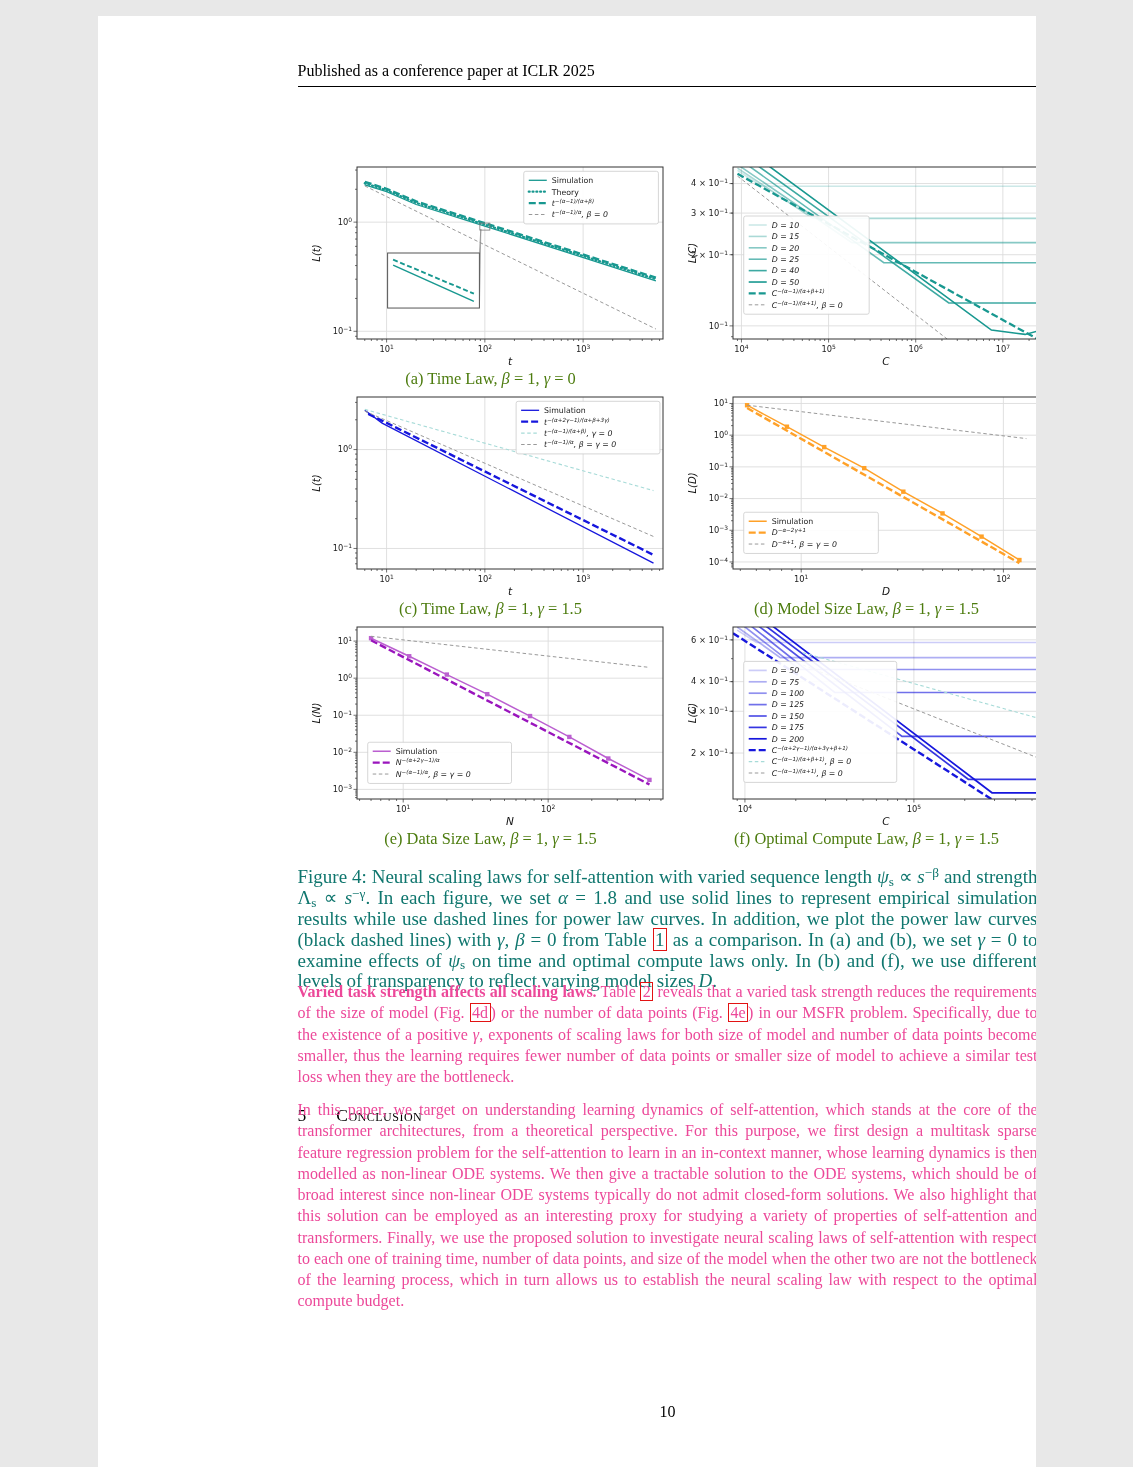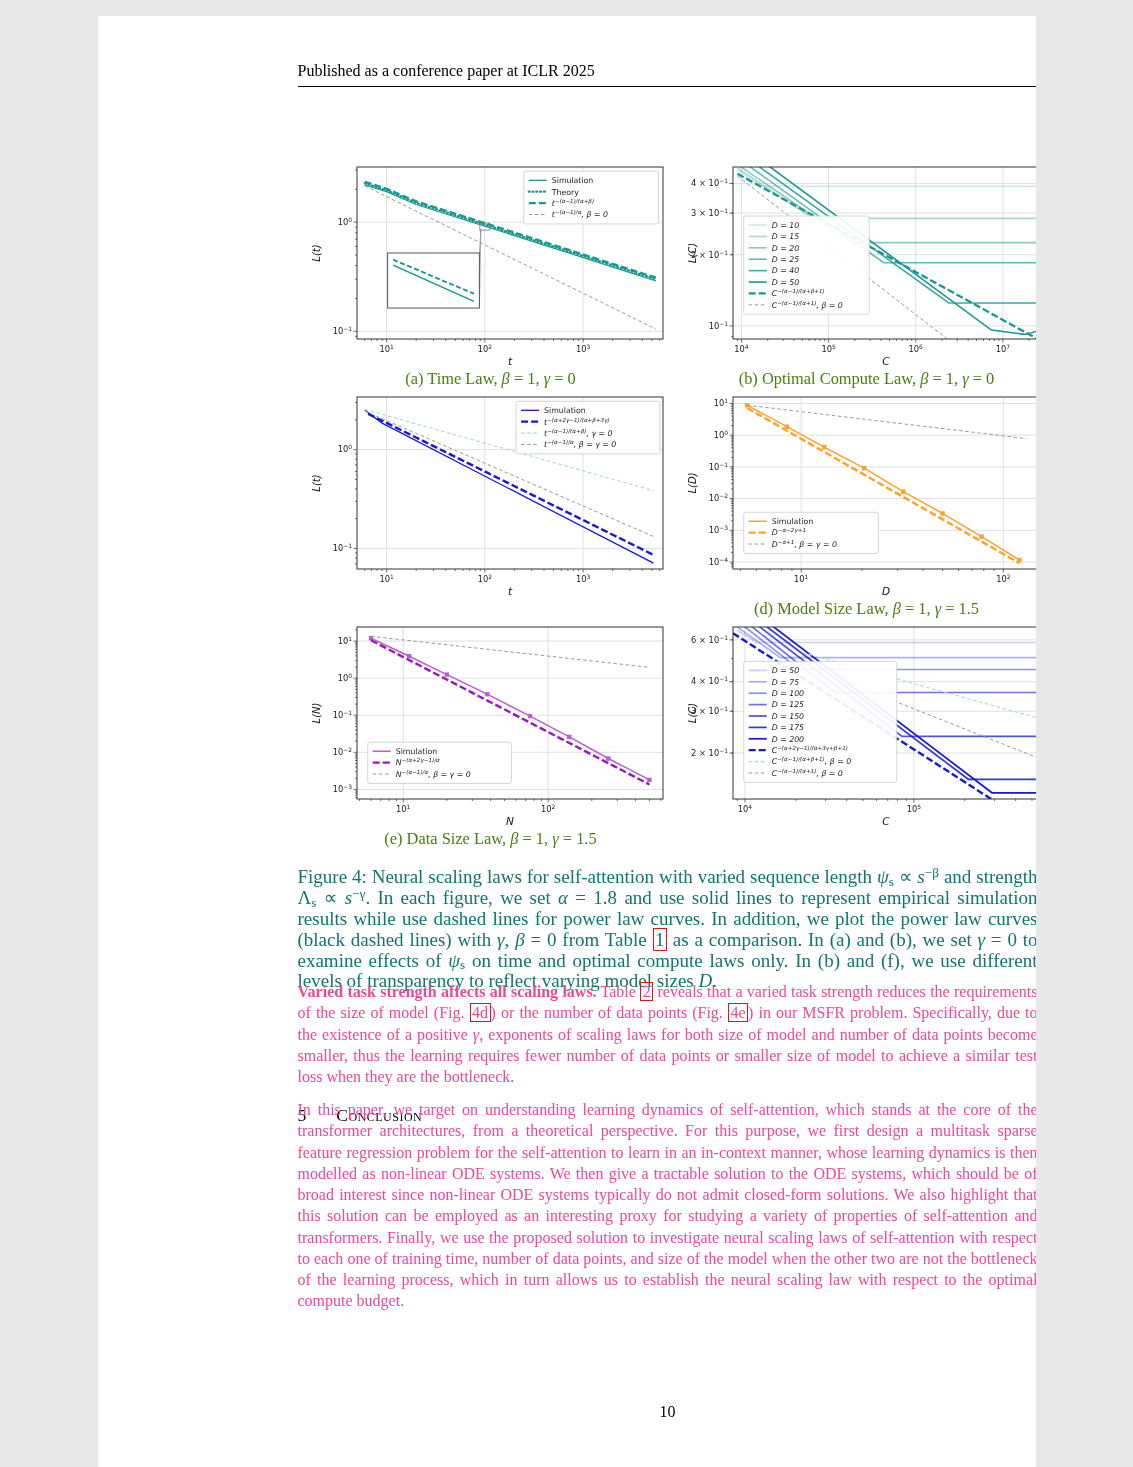--- a/index.html
+++ b/index.html
@@ -215,21 +215,20 @@
             <text x="85.71000000000001" y="100.02" font-size="7.8px" font-family="&quot;DejaVu Sans&quot;,sans-serif" fill="#222" font-style="italic"><tspan>D = 25</tspan></text>
             <line x1="62.71" x2="80.71000000000001" y1="108.62" y2="108.62" stroke="#189890" stroke-width="1.6" stroke-opacity="0.84"></line>
             <text x="85.71000000000001" y="111.42" font-size="7.8px" font-family="&quot;DejaVu Sans&quot;,sans-serif" fill="#222" font-style="italic"><tspan>D = 40</tspan></text>
             <line x1="62.71" x2="80.71000000000001" y1="120.02" y2="120.02" stroke="#189890" stroke-width="1.6" stroke-opacity="1"></line>
             <text x="85.71000000000001" y="122.82" font-size="7.8px" font-family="&quot;DejaVu Sans&quot;,sans-serif" fill="#222" font-style="italic"><tspan>D = 50</tspan></text>
             <line x1="62.71" x2="80.71000000000001" y1="131.42000000000002" y2="131.42000000000002" stroke="#189890" stroke-width="2.3" stroke-dasharray="7,3"></line>
             <text x="85.71000000000001" y="134.22000000000003" font-size="7.8px" font-family="&quot;DejaVu Sans&quot;,sans-serif" fill="#222" font-style="italic"><tspan>C</tspan><tspan dy="-3" font-size="72%">−(α−1)/(α+β+1)</tspan></text>
             <line x1="62.71" x2="80.71000000000001" y1="142.82" y2="142.82" stroke="#999999" stroke-width="1" stroke-dasharray="3.5,2.6"></line>
             <text x="85.71000000000001" y="145.62" font-size="7.8px" font-family="&quot;DejaVu Sans&quot;,sans-serif" fill="#222" font-style="italic"><tspan>C</tspan><tspan dy="-3" font-size="72%">−(α−1)/(α+1)</tspan><tspan dy="3">, β = 0</tspan></text>
           </svg>
-        <div class="subcap">(b) Optimal Compute Law, <i>β</i> = 1, <i>γ</i> = 0</div>
       </div>
     </div>
     <div class="figrow">
       <div class="cell">
         <svg width="362" height="206" viewBox="0 0 362 206">
             <g stroke="#dcdcdc" stroke-width="0.9">
               <line x1="76.58152035904521" x2="76.58152035904521" y1="5" y2="177"></line>
               <line x1="174.84920392924008" x2="174.84920392924008" y1="5" y2="177"></line>
               <line x1="273.11688749943494" x2="273.11688749943494" y1="5" y2="177"></line>
               <line x1="47" x2="353" y1="57.564570818202384" y2="57.564570818202384"></line>
@@ -302,20 +301,21 @@
             <rect x="206.12" y="9.3" width="143.82" height="52.6" fill="#ffffff" fill-opacity="0.92" stroke="#cccccc" stroke-width="0.8" rx="2"></rect>
             <line x1="211.12" x2="229.12" y1="18.3" y2="18.3" stroke="#1616dd" stroke-width="1.3"></line>
             <text x="234.12" y="21.1" font-size="7.8px" font-family="&quot;DejaVu Sans&quot;,sans-serif" fill="#222"><tspan>Simulation</tspan></text>
             <line x1="211.12" x2="229.12" y1="29.700000000000003" y2="29.700000000000003" stroke="#1616dd" stroke-width="2.3" stroke-dasharray="7,3"></line>
             <text x="234.12" y="32.5" font-size="7.8px" font-family="&quot;DejaVu Sans&quot;,sans-serif" fill="#222" font-style="italic"><tspan>t</tspan><tspan dy="-3" font-size="72%">−(α+2γ−1)/(α+β+3γ)</tspan></text>
             <line x1="211.12" x2="229.12" y1="41.1" y2="41.1" stroke="#a7dbd8" stroke-width="1.1" stroke-dasharray="3.5,2.6"></line>
             <text x="234.12" y="43.9" font-size="7.8px" font-family="&quot;DejaVu Sans&quot;,sans-serif" fill="#222" font-style="italic"><tspan>t</tspan><tspan dy="-3" font-size="72%">−(α−1)/(α+β)</tspan><tspan dy="3">, γ = 0</tspan></text>
             <line x1="211.12" x2="229.12" y1="52.5" y2="52.5" stroke="#999999" stroke-width="1" stroke-dasharray="3.5,2.6"></line>
             <text x="234.12" y="55.3" font-size="7.8px" font-family="&quot;DejaVu Sans&quot;,sans-serif" fill="#222" font-style="italic"><tspan>t</tspan><tspan dy="-3" font-size="72%">−(α−1)/α</tspan><tspan dy="3">, β = γ = 0</tspan></text>
           </svg>
+        <div class="subcap">(c) Time Law, <i>β</i> = 1, <i>γ</i> = 1.5</div>
       </div>
       <div class="cell">
         <svg width="362" height="206" viewBox="0 0 362 206">
             <g stroke="#dcdcdc" stroke-width="0.9">
               <line x1="115.19125358547142" x2="115.19125358547142" y1="5" y2="177"></line>
               <line x1="317.3938841921067" x2="317.3938841921067" y1="5" y2="177"></line>
               <line x1="47" x2="353" y1="11.470482737580454" y2="11.470482737580454"></line>
               <line x1="47" x2="353" y1="43.16989135690915" y2="43.16989135690915"></line>
               <line x1="47" x2="353" y1="74.86929997623787" y2="74.86929997623787"></line>
               <line x1="47" x2="353" y1="106.56870859556656" y2="106.56870859556656"></line>
@@ -619,20 +619,21 @@
             <text x="85.71000000000001" y="108.2" font-size="7.8px" font-family="&quot;DejaVu Sans&quot;,sans-serif" fill="#222" font-style="italic"><tspan>D = 175</tspan></text>
             <line x1="62.71" x2="80.71000000000001" y1="116.80000000000001" y2="116.80000000000001" stroke="#1616dd" stroke-width="1.7" stroke-opacity="1"></line>
             <text x="85.71000000000001" y="119.60000000000001" font-size="7.8px" font-family="&quot;DejaVu Sans&quot;,sans-serif" fill="#222" font-style="italic"><tspan>D = 200</tspan></text>
             <line x1="62.71" x2="80.71000000000001" y1="128.2" y2="128.2" stroke="#1616dd" stroke-width="2.3" stroke-dasharray="7,3"></line>
             <text x="85.71000000000001" y="131" font-size="7.8px" font-family="&quot;DejaVu Sans&quot;,sans-serif" fill="#222" font-style="italic"><tspan>C</tspan><tspan dy="-3" font-size="72%">−(α+2γ−1)/(α+3γ+β+1)</tspan></text>
             <line x1="62.71" x2="80.71000000000001" y1="139.6" y2="139.6" stroke="#a7dbd8" stroke-width="1.1" stroke-dasharray="3.5,2.6"></line>
             <text x="85.71000000000001" y="142.4" font-size="7.8px" font-family="&quot;DejaVu Sans&quot;,sans-serif" fill="#222" font-style="italic"><tspan>C</tspan><tspan dy="-3" font-size="72%">−(α−1)/(α+β+1)</tspan><tspan dy="3">, β = 0</tspan></text>
             <line x1="62.71" x2="80.71000000000001" y1="151" y2="151" stroke="#999999" stroke-width="1" stroke-dasharray="3.5,2.6"></line>
             <text x="85.71000000000001" y="153.8" font-size="7.8px" font-family="&quot;DejaVu Sans&quot;,sans-serif" fill="#222" font-style="italic"><tspan>C</tspan><tspan dy="-3" font-size="72%">−(α−1)/(α+1)</tspan><tspan dy="3">, β = 0</tspan></text>
           </svg>
+        <div class="subcap">(f) Optimal Compute Law, <i>β</i> = 1, <i>γ</i> = 1.5</div>
       </div>
     </div>
   </div>
 
   <div class="figcaption">Figure 4: Neural scaling laws for self-attention with varied sequence length <i>ψ</i><sub>s</sub> ∝ <i>s</i><sup>−β</sup> and strength Λ<sub>s</sub> ∝ <i>s</i><sup>−γ</sup>. In each figure, we set <i>α</i> = 1.8 and use solid lines to represent empirical simulation results while use dashed lines for power law curves. In addition, we plot the power law curves (black dashed lines) with <i>γ, β</i> = 0 from Table <span class="refbox">1</span> as a comparison. In (a) and (b), we set <i>γ</i> = 0 to examine effects of <i>ψ</i><sub>s</sub> on time and optimal compute laws only. In (b) and (f), we use different levels of transparency to reflect varying model sizes <i>D</i>.</div>
 
   <div class="para para1"><b>Varied task strength affects all scaling laws.</b>  Table <span class="refbox">2</span> reveals that a varied task strength reduces the requirements of the size of model (Fig. <span class="refbox">4d</span>) or the number of data points (Fig. <span class="refbox">4e</span>) in our MSFR problem. Specifically, due to the existence of a positive <i>γ</i>, exponents of scaling laws for both size of model and number of data points become smaller, thus the learning requires fewer number of data points or smaller size of model to achieve a similar test loss when they are the bottleneck.</div>
 
   <div class="secheading">
     <span class="num">5</span><span><span class="sc">Conclusion</span></span>

